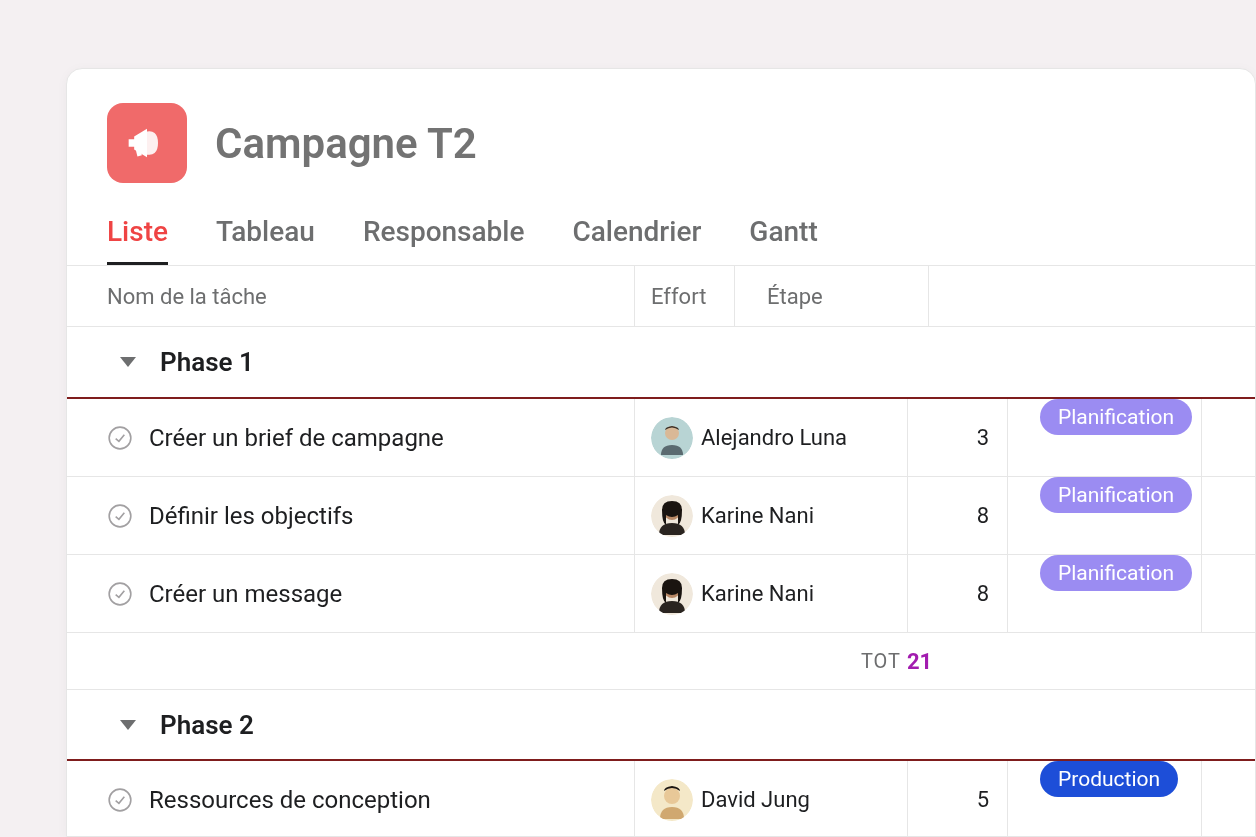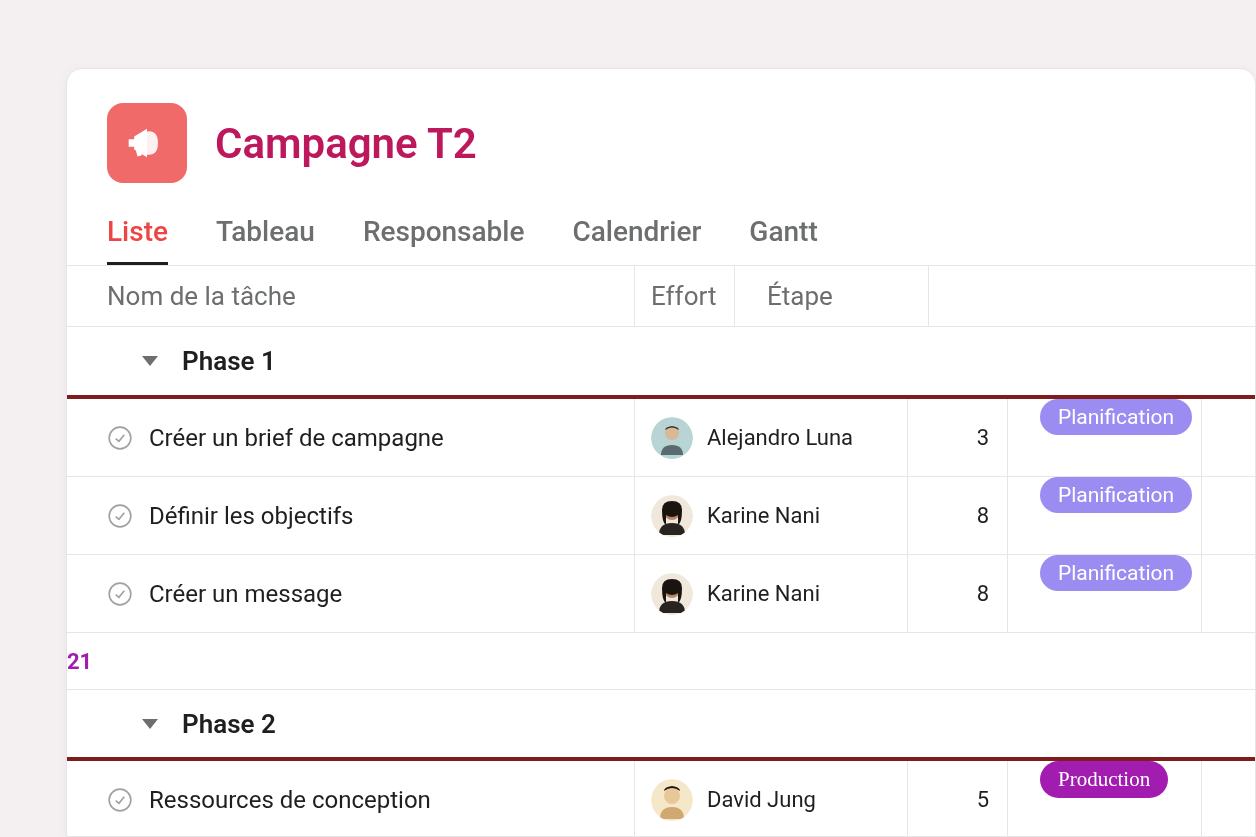--- a/index.html
+++ b/index.html
@@ -35,21 +35,21 @@
       height: 80px;
       background: #f06a6a;
       border-radius: 16px;
       display: flex;
       align-items: center;
       justify-content: center;
     }
     .project-title {
       font-size: 42px;
       font-weight: 600;
-      color: #be185d;
+      color: #737373;
     }
     .tabs {
       display: flex;
       gap: 48px;
       padding: 32px 40px 0 40px;
     }
     .tab {
       font-size: 28px;
       font-weight: 500;
       color: #6d6e6f;
@@ -66,31 +66,31 @@
       border-bottom: 1px solid #e6e6e6;
       height: 62px;
       align-items: center;
     }
     .col-name { width: 567px; padding-left: 40px; }
     .col-resp { width: 273px; padding-left: 16px; border-left: 1px solid #e6e6e6; height: 100%; display:flex; align-items:center;}
     .col-effort { width: 100px; padding-left: 16px; border-left: 1px solid #e6e6e6; height: 100%; display:flex; align-items:center;}
     .col-stage { width: 194px; padding-left: 32px; border-left: 1px solid #e6e6e6; height: 100%; display:flex; align-items:center;}
     .col-last { flex:1; border-left: 1px solid #e6e6e6; height: 100%; }
     .th {
-      font-size: 26px;
+      font-size: 22px;
       color: #6d6e6f;
       font-weight: 400;
     }
     .section-row {
       height: 72px;
       display: flex;
       align-items: center;
-      padding-left: 75px;
+      padding-left: 53px;
       gap: 24px;
-      border-bottom: 4px solid #7f1d1d;
+      border-bottom: 2px solid #7f1d1d;
     }
     .caret {
       width: 0;
       height: 0;
       border-left: 8px solid transparent;
       border-right: 8px solid transparent;
       border-top: 10px solid #6d6e6f;
     }
     .section-title {
       font-size: 26px;
@@ -119,21 +119,21 @@
       font-size: 24px;
       color: #1e1f21;
       font-weight: 400;
     }
     .cell-resp {
       width: 273px;
       border-left: 1px solid #e6e6e6;
       display: flex;
       align-items: center;
       padding-left: 16px;
-      gap: 14px;
+      gap: 8px;
     }
     .avatar {
       width: 42px;
       height: 42px;
       border-radius: 50%;
       flex-shrink: 0;
     }
     .resp-name {
       font-size: 22px;
       color: #1e1f21;
@@ -162,21 +162,21 @@
     .badge {
       display: inline-flex;
       align-items: center;
       padding: 6px 18px;
       border-radius: 20px;
       font-size: 21px;
       color: #ffffff;
       font-weight: 400;
     }
     .badge-planning { background: #9b8cf2; }
-    .badge-production { background: #a21caf; font-family: Liberation Serif, serif; }
+    .badge-production { background: #1d4ed8; }
     .total-row {
       display: flex;
       height: 56px;
       align-items: center;
     }
     .total-label {
       width: 840px;
       text-align: right;
       font-size: 20px;
       color: #6d6e6f;
@@ -299,20 +299,21 @@
       <span class="resp-name">Karine Nani</span>
     </div>
     <div class="cell-effort">8</div>
     <div class="cell-stage">
       <span class="badge badge-planning">Planification</span>
     </div>
     <div class="cell-last"></div>
   </div>
 
   <div class="total-row">
+    <div class="total-label">TOT</div>
     <div class="total-value">21</div>
   </div>
 
   <div class="section-row" style="border-top:1px solid #e6e6e6">
     <div class="caret"></div>
     <div class="section-title">Phase 2</div>
   </div>
 
   <div class="task-row">
     <div class="cell-name">

